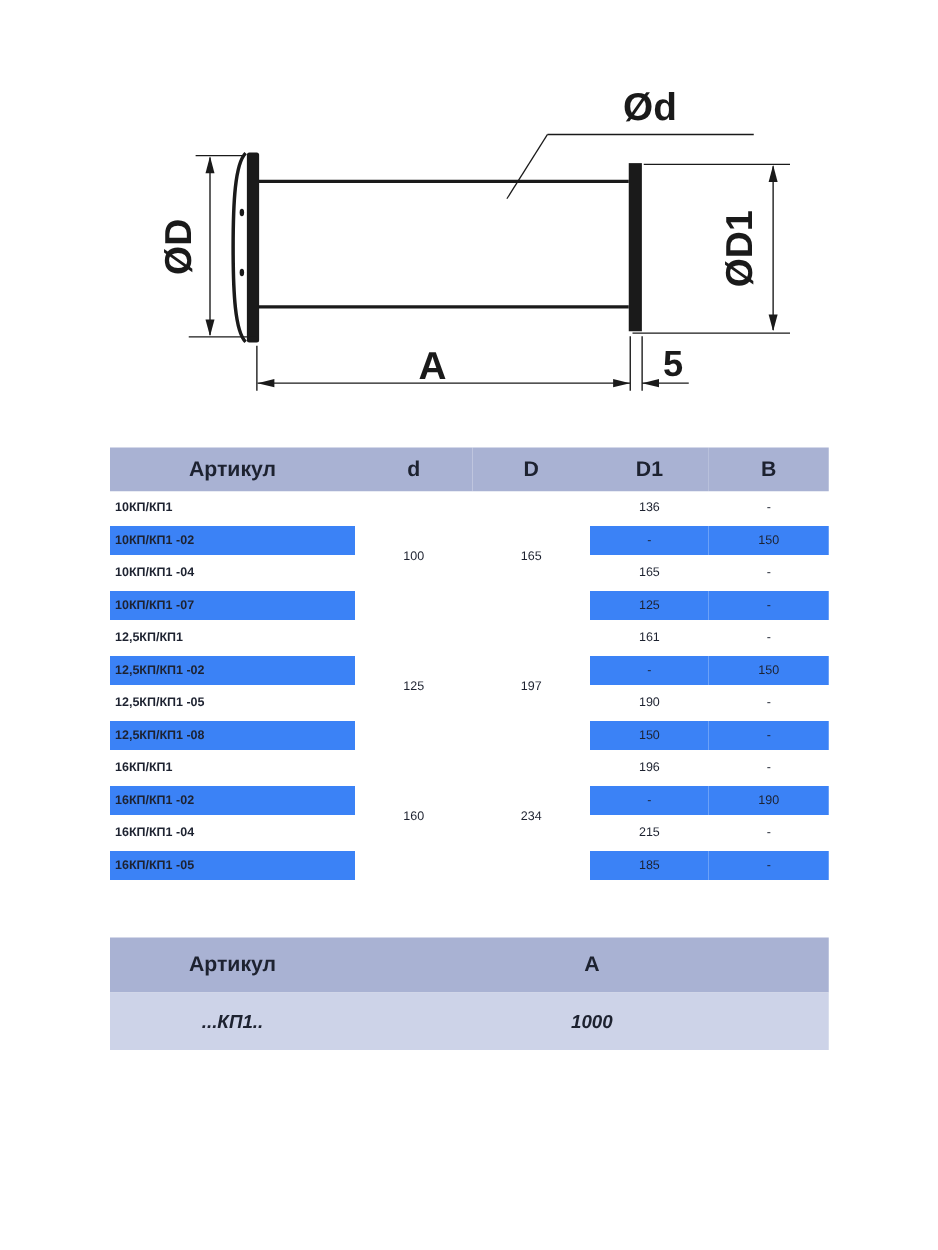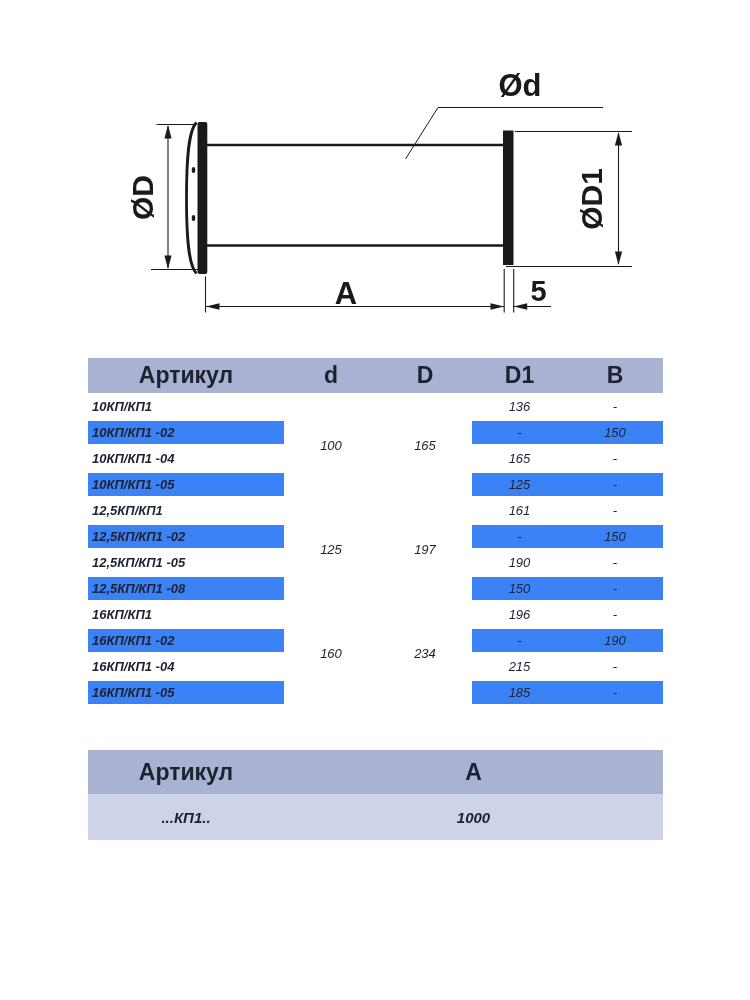--- a/index.html
+++ b/index.html
@@ -36,31 +36,30 @@
 
   th, td {
     padding: 0;
     font-family: "Liberation Sans", sans-serif;
     color: #1d2230;
     vertical-align: middle;
   }
   tr.head th {
     background: #a9b2d3;
     height: 35px;
-    font-size: 23px;
+    font-size: 17px;
     font-weight: 700;
     text-align: center;
   }
   #dims-table td {
     height: 26px;
-    font-size: 13px;
+    font-size: 10px;
     font-weight: 500;
     text-align: center;
     white-space: nowrap;
-    font-style: italic;
   }
   #dims-table td.art {
     text-align: left;
     padding-left: 4px;
     font-weight: 600;
   }
   #dims-table td.shaded {
     background: #3b82f6;
     background-clip: padding-box;
     border-top: 2px solid transparent;
@@ -166,21 +165,21 @@
         <td class="art shaded">10КП/КП1 -02</td>
         <td class="shaded">-</td>
         <td class="shaded">150</td>
       </tr>
       <tr>
         <td class="art">10КП/КП1 -04</td>
         <td>165</td>
         <td>-</td>
       </tr>
       <tr>
-        <td class="art shaded">10КП/КП1 -05</td>
+        <td class="art shaded">10КП/КП1 -07</td>
         <td class="shaded">125</td>
         <td class="shaded">-</td>
       </tr>
 
       <tr>
         <td class="art">12,5КП/КП1</td>
         <td rowspan="4">125</td>
         <td rowspan="4">197</td>
         <td>161</td>
         <td>-</td>

